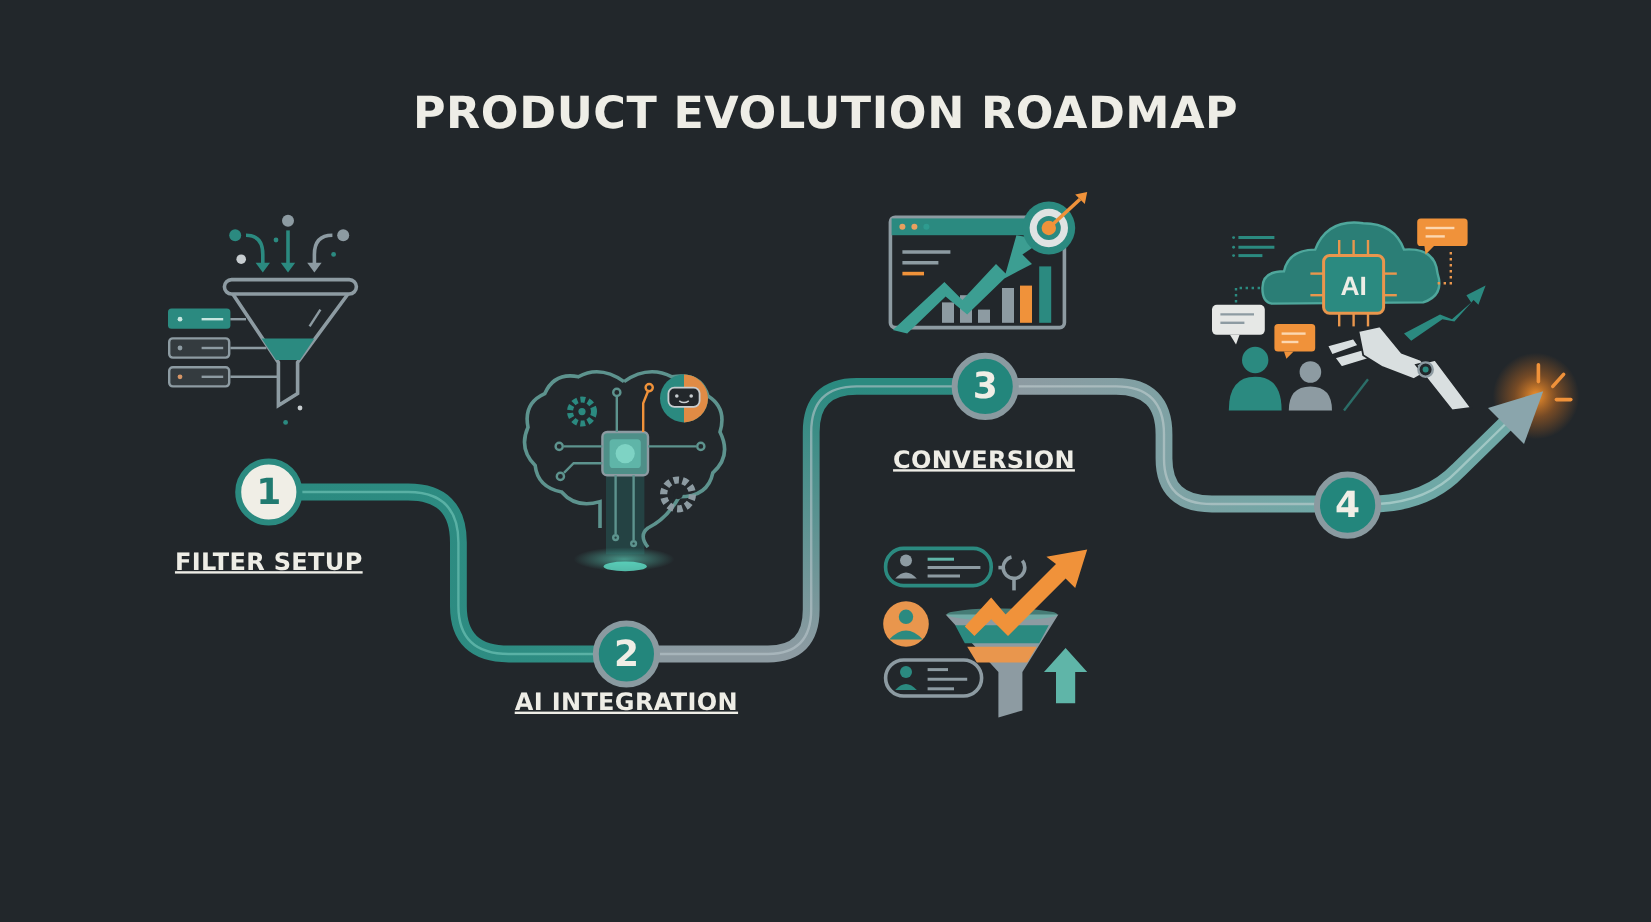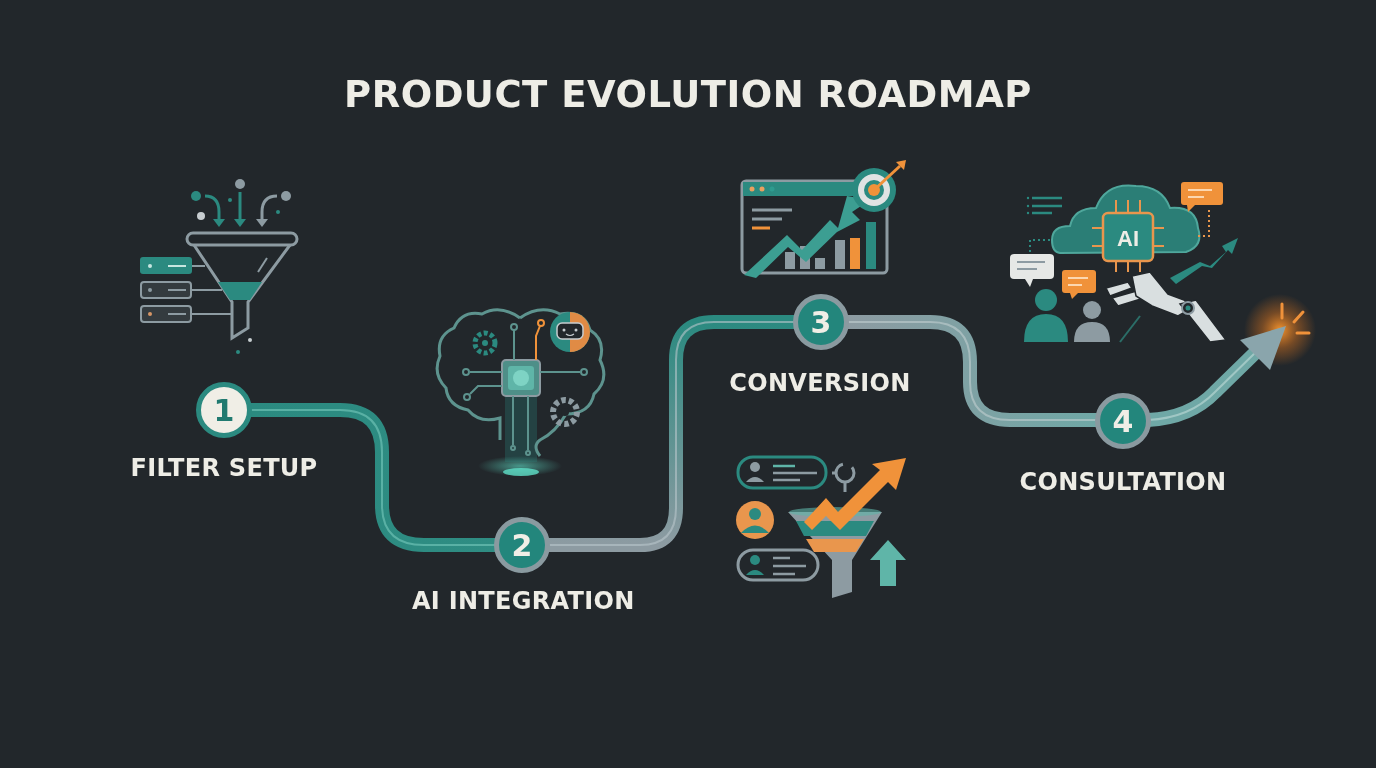--- a/index.html
+++ b/index.html
@@ -10,22 +10,23 @@
       position: relative;
     }
     .canvas { position: absolute; inset: 0; }
     .title {
       position: absolute; left: 0; right: 0; top: 73px;
       text-align: center; color: #eeede6;
       font-size: 37px; font-weight: bold; letter-spacing: 0.5px;
     }
     .label {
       position: absolute; color: #eeede6; font-weight: bold;
-      font-size: 24px; text-align: center; line-height: 27px; letter-spacing: 0.3px;
+      font-size: 20px; text-align: center; line-height: 27px; letter-spacing: 0.3px;
       white-space: nowrap;
+      text-decoration: underline;
     }
     .marker {
       position: absolute; width: 56px; height: 56px; border-radius: 50%;
       display: flex; align-items: center; justify-content: center;
       font-weight: bold; font-size: 30px; box-sizing: border-box;
     }
     .m1 { background: #f0eee6; border: 5px solid #2b8a80; color: #207a70; }
     .m-teal { background: #23867c; border: 5px solid #8a9aa0; color: #f0eee6; }
     svg.route { position: absolute; left: 0; top: 0; }
   </style>
@@ -262,23 +263,22 @@
   <div class="marker m-teal" style="left:793px; top:294px;">
     <span>3</span>
   </div>
   <div class="marker m-teal" style="left:1095px; top:393px;">
     <span>4</span>
   </div>
 
   <div class="label" style="left:124px; top:455px; width:200px;">
     <span>FILTER SETUP</span>
   </div>
-  <div class="label" style="left:412px; top:588px; width:220px;">
+  <div class="label" style="left:412px; top:572px; width:220px;">
     <span>AI INTEGRATION</span>
   </div>
   <div class="label" style="left:710px; top:370px; width:220px;">
     <div>CONVERSION</div>
   </div>
   <div class="label" style="left:1012px; top:469px; width:222px;">
-    <div>CONSULTATION</div>
   </div>
 
 </div>
 
 </body></html>

